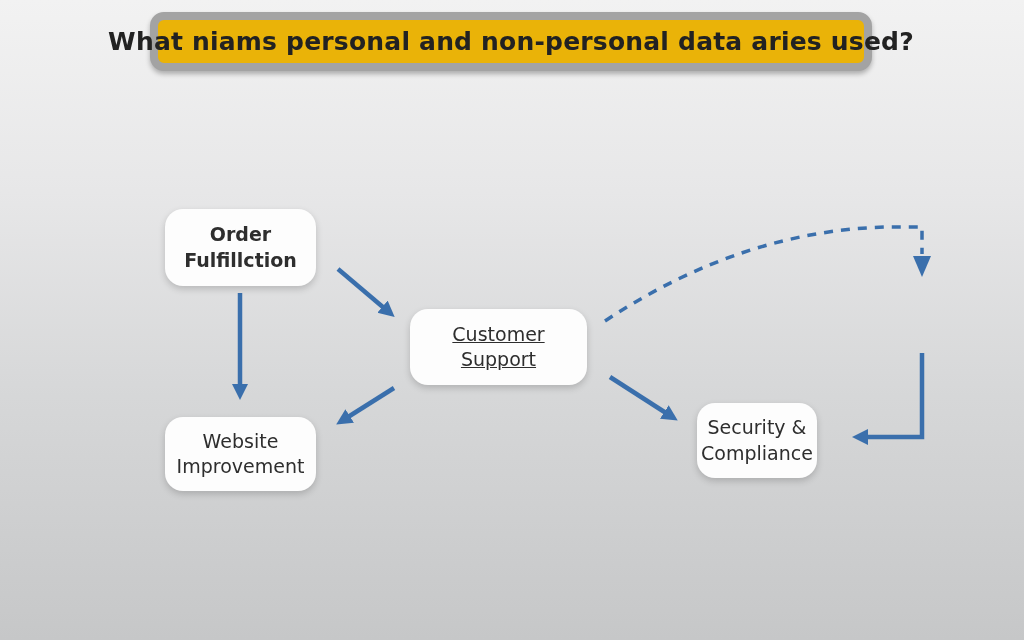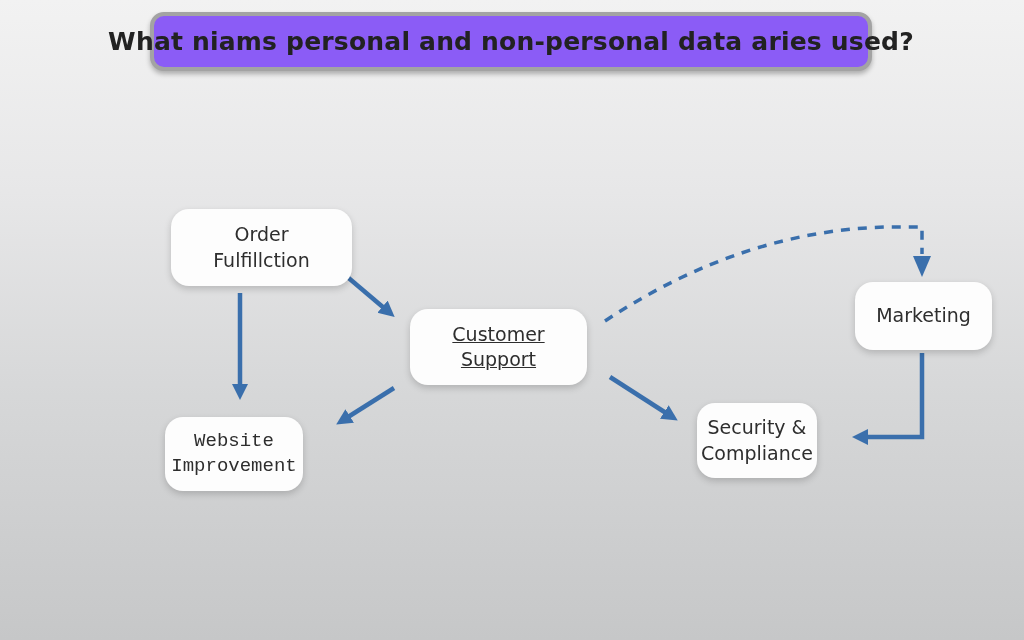--- a/index.html
+++ b/index.html
@@ -8,22 +8,22 @@
     font-family: "DejaVu Sans", "Liberation Sans", sans-serif;
     background: linear-gradient(180deg, #f2f2f2 0%, #e7e7e8 30%, #d6d7d8 62%, #c6c7c8 100%);
     position: relative;
   }
   .stage { position: absolute; inset: 0; }
 
   .title-box {
     position: absolute;
     left: 150px; top: 12px;
     width: 722px; height: 59px;
-    background: #8b5cf6;
-    border: 4px solid #a3a3a3;
+    background: #eab308;
+    border: 8px solid #a3a3a3;
     border-radius: 14px;
     display: flex; align-items: center; justify-content: center;
     box-shadow: 0 3px 5px rgba(0,0,0,0.28);
   }
   .title-box .title-text {
     font-size: 25px;
     font-weight: 600;
     color: #222222;
     letter-spacing: 0.2px;
     white-space: nowrap;
@@ -34,23 +34,23 @@
     background: #fdfdfd;
     border-radius: 18px;
     box-shadow: 0 3px 7px rgba(0,0,0,0.18);
     display: flex; align-items: center; justify-content: center;
     text-align: center;
     color: #2e2e2e;
     font-size: 19px;
     line-height: 1.32;
     white-space: pre-line;
   }
-  .node-order       { left: 171px; top: 209px; width: 181px; height: 77px; }
+  .node-order       { left: 165px; top: 209px; width: 151px; height: 77px; font-weight: bold; }
   .node-customer    { left: 410px; top: 309px; width: 177px; height: 76px; text-decoration: underline; }
-  .node-website     { left: 165px; top: 417px; width: 138px; height: 74px; font-family: Liberation Mono, monospace; }
+  .node-website     { left: 165px; top: 417px; width: 151px; height: 74px; }
   .node-marketing   { left: 855px; top: 282px; width: 137px; height: 68px; }
   .node-security    { left: 697px; top: 403px; width: 120px; height: 75px; }
 
   svg.connectors {
     position: absolute; inset: 0;
     width: 1024px; height: 640px;
     pointer-events: none;
   }
 </style>
 </head>
@@ -91,22 +91,19 @@
   <div class="node node-customer">
     <span>Customer
 Support</span>
   </div>
 
   <div class="node node-website">
     <span>Website
 Improvement</span>
   </div>
 
-  <div class="node node-marketing">
-    <span>Marketing</span>
-  </div>
 
   <div class="node node-security">
     <span>Security &amp;
 Compliance</span>
   </div>
 
 </div>
 
 </body></html>

